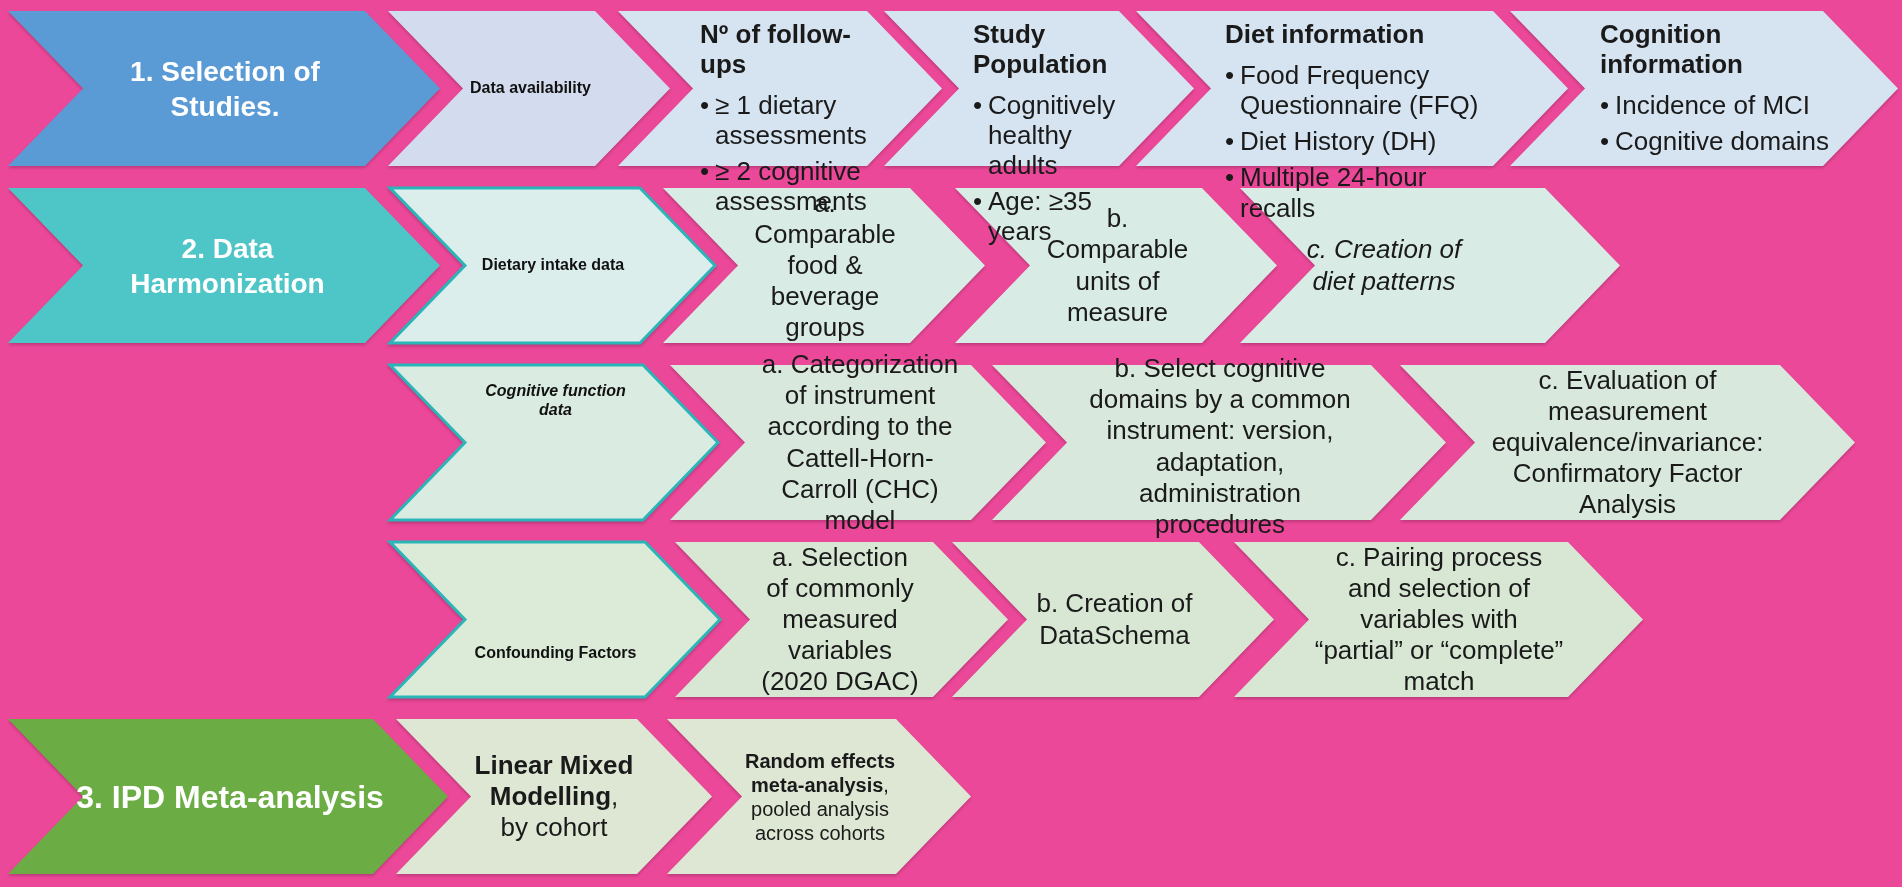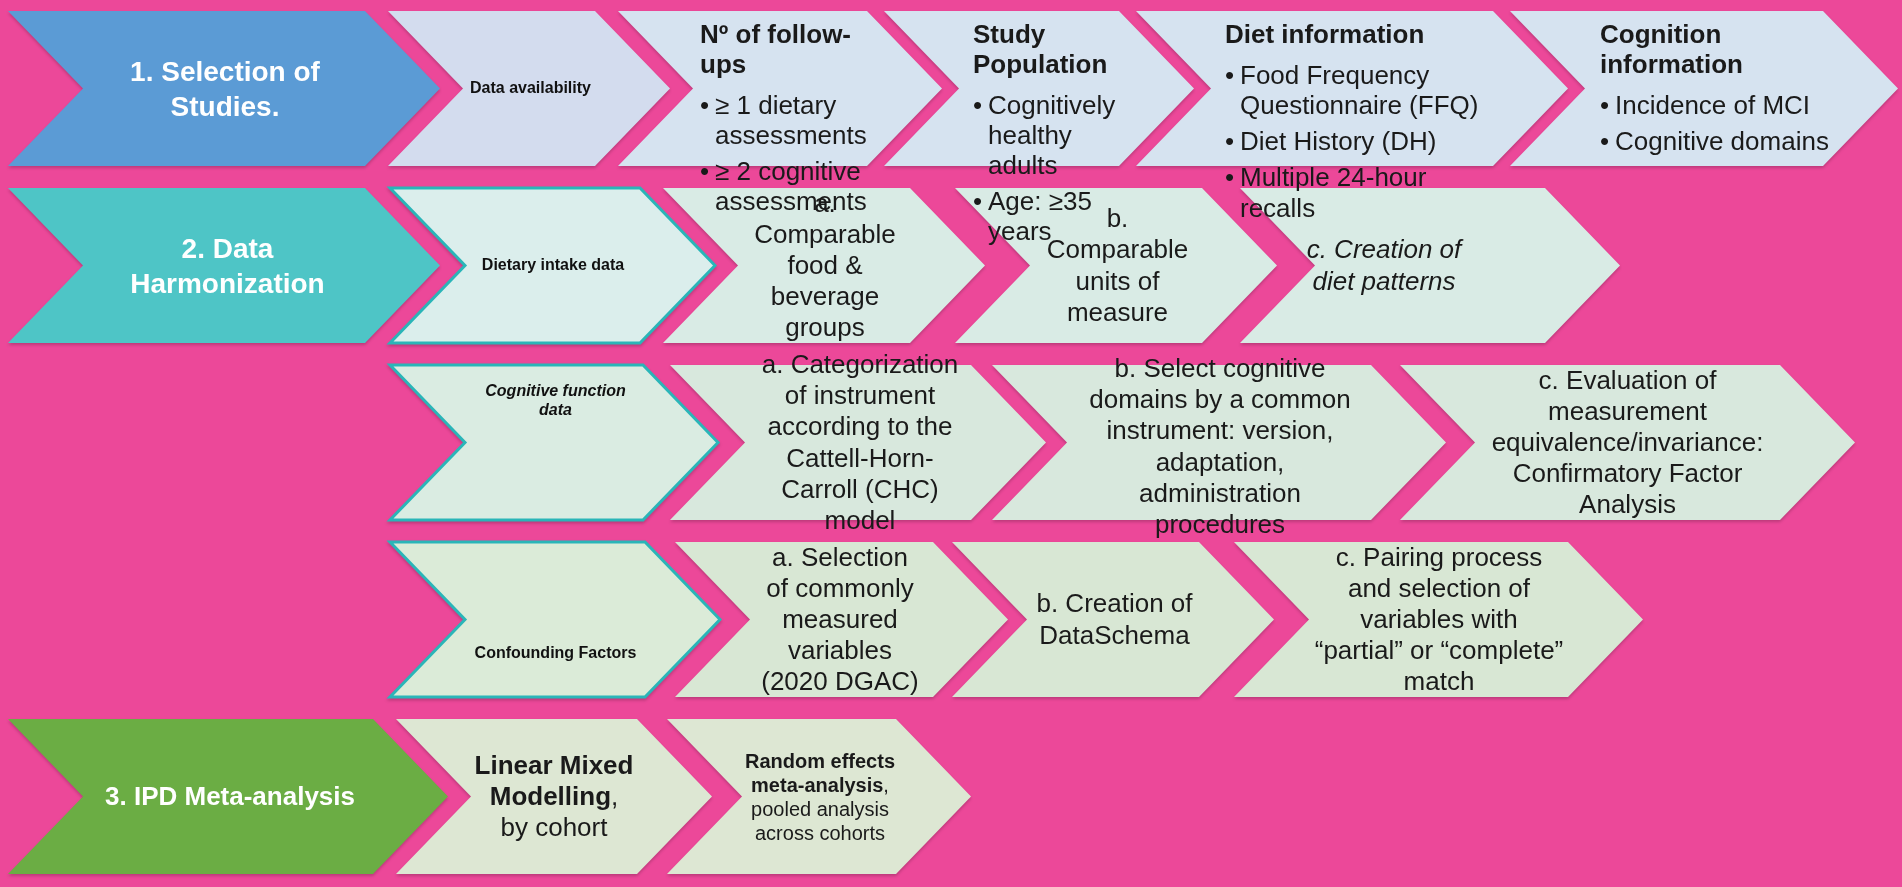--- a/index.html
+++ b/index.html
@@ -22,21 +22,21 @@
   .f-green{fill:#6BAD44;}
   .f-sage{fill:#DDE7D3;}
 
   .lbl{
     position:absolute;display:flex;flex-direction:column;
     justify-content:center;align-items:center;text-align:center;
     color:#1a1a1a;line-height:1.2;
   }
   .stage{color:#ffffff;font-weight:700;font-size:28px;line-height:1.25;}
   .stage .p2{margin-top:16px;}
-  .stage-sm{font-size:26px;}
+  .stage-sm{font-size:32px;}
   .hdr{font-weight:700;font-size:16px;line-height:1.18;color:#111;}
   .step{font-size:26px;line-height:1.2;}
   .info{justify-content:flex-start;align-items:flex-start;text-align:left;
         padding-top:9px;font-size:26px;box-sizing:border-box;}
   .info .ttl{font-weight:700;margin-bottom:4px;line-height:1.15;}
   .bi{display:flex;margin-top:6px;line-height:1.16;}
   .bi .dot{flex:none;width:15px;}
   .bb{font-weight:700;}
   .sm{font-size:20px;}
 </style>

